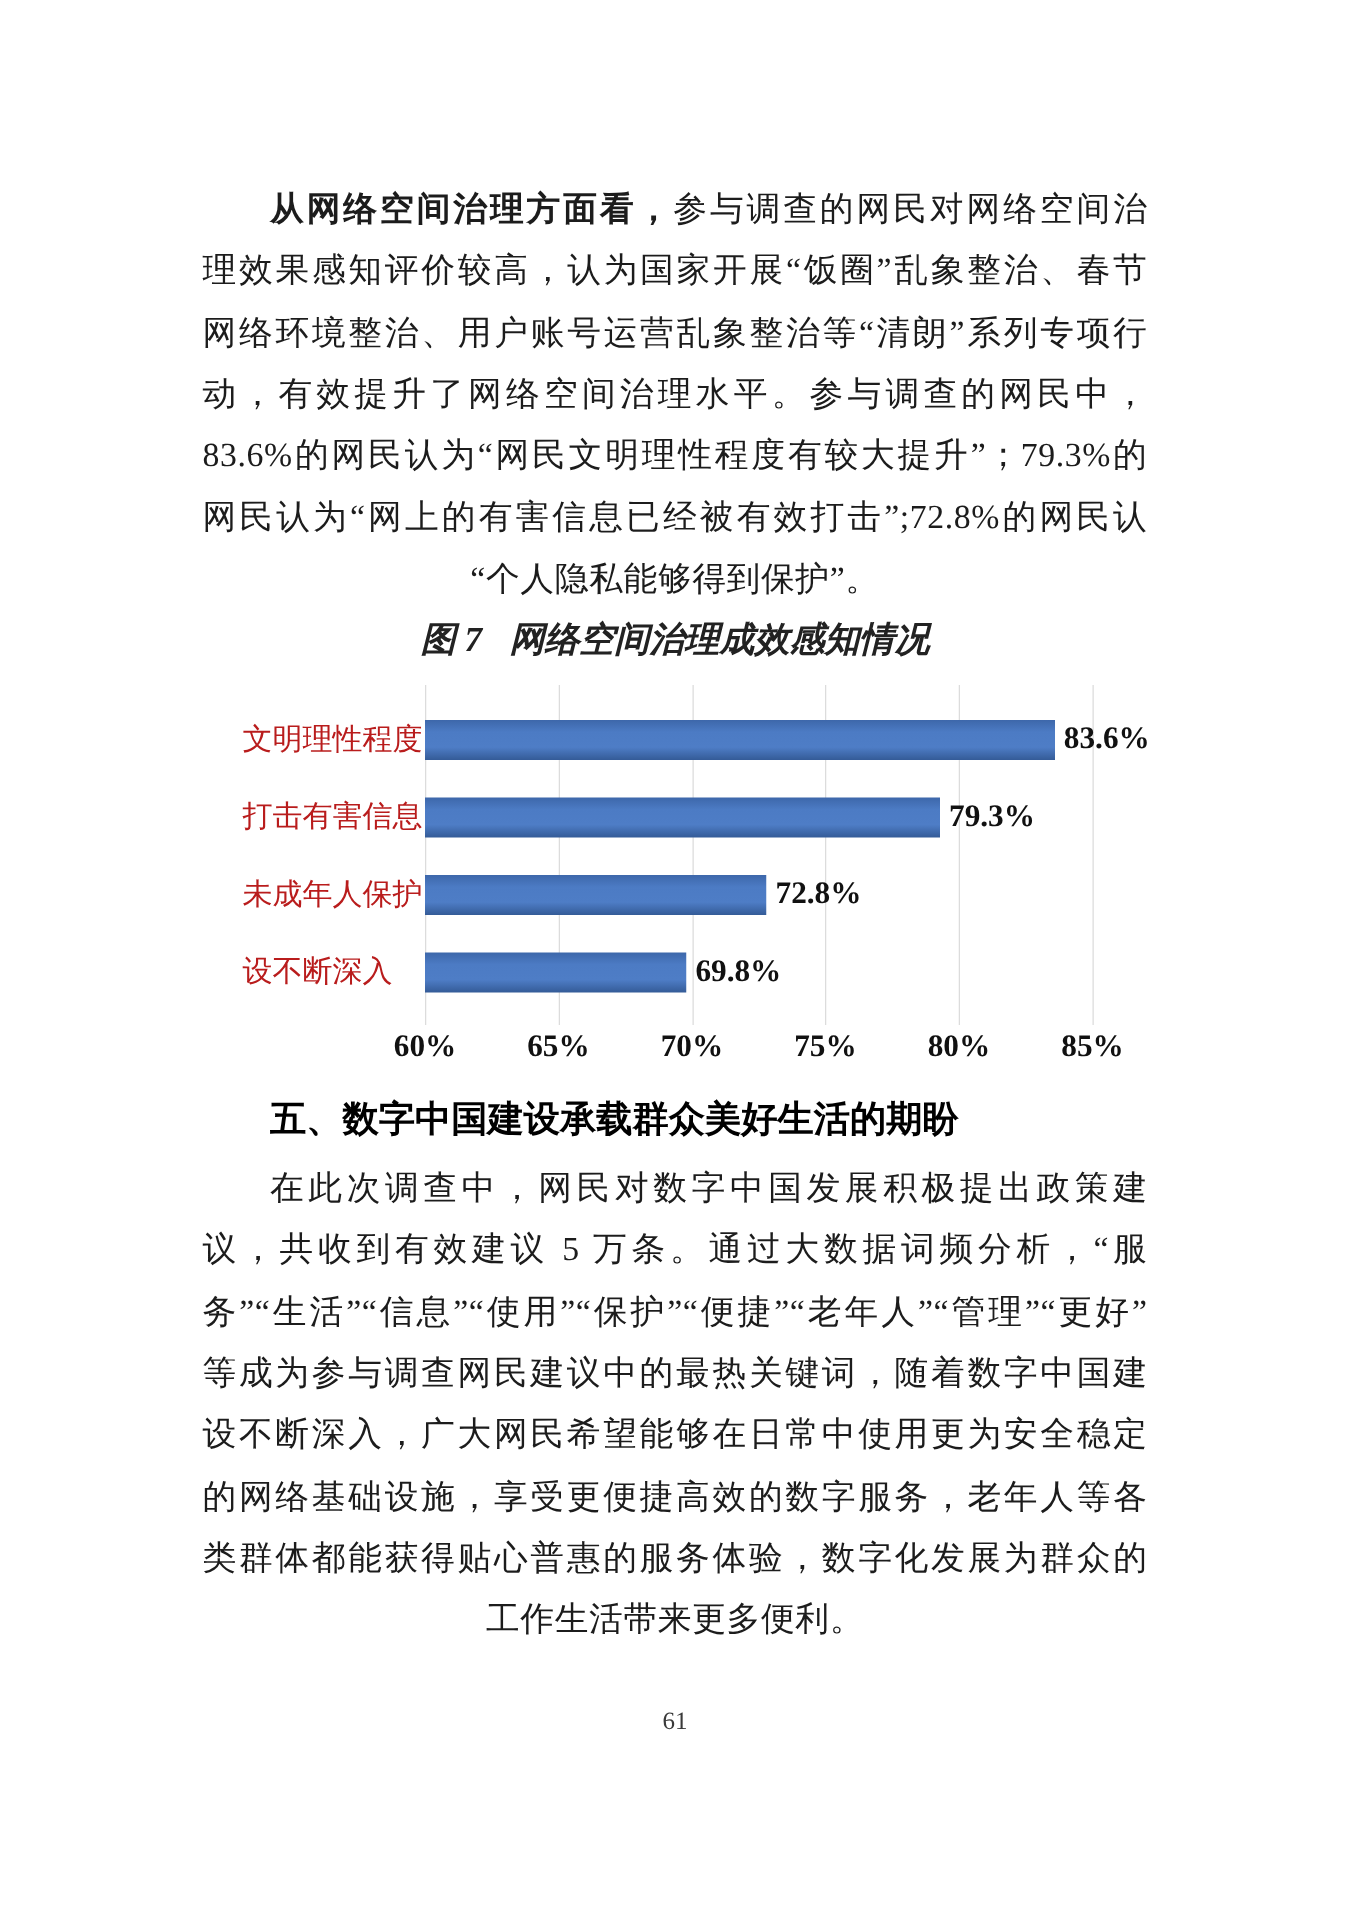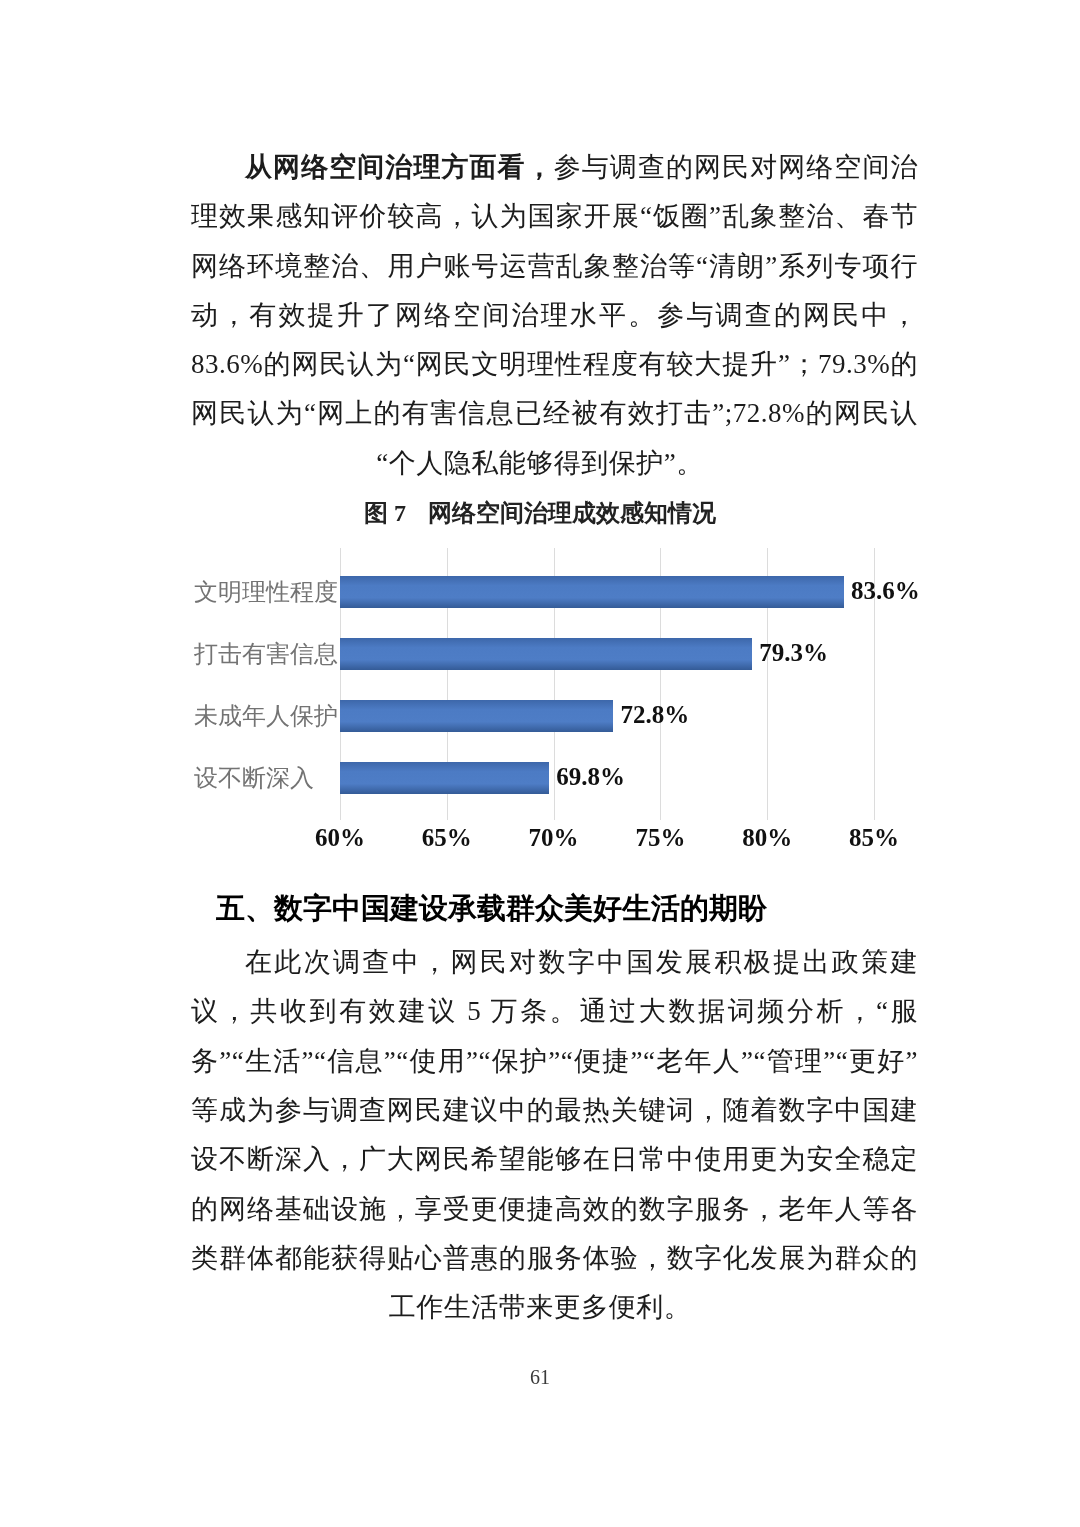--- a/index.html
+++ b/index.html
@@ -20,37 +20,37 @@
   .pline {
     font-size: 27px;
     line-height: 49.3px;
     letter-spacing: 0.5px;
     white-space: nowrap;
   }
   .jline {
     text-align: justify;
     text-align-last: justify;
     white-space: normal;
-    margin-left: 29px;
   }
   .jlast {
     text-align: center;
     text-align-last: auto;
   }
   .indent { padding-left: 54px; }
   .lead-bold { font-weight: 700; }
 
   
   .fig-caption {
     margin-top: 6px;
     text-align: center;
-    font-size: 24px;
+    font-size: 28px;
     line-height: 38px;
     font-weight: 700;
     color: #222;
+    font-style: italic;
   }
   .fig-caption .fig-label { margin-right: 22px; }
 
   
   .chart {
     position: relative;
     margin-top: 16px;
     height: 312px;
     width: 756px;
   }
@@ -61,21 +61,21 @@
   }
   .cat-label {
     position: absolute;
     left: 0;
     width: 170px;
     text-align: left;
     padding-left: 32px;
     box-sizing: border-box;
     font-size: 24px;
     line-height: 26px;
-    color: #737373;
+    color: #b91c1c;
     white-space: nowrap;
   }
   .chart-plot {
     position: absolute;
     left: 178px; top: 0;
     width: 534px; height: 272px;
   }
   .gridline {
     position: absolute;
     top: 0; bottom: 0;
@@ -109,21 +109,21 @@
     top: 2px;
     transform: translateX(-50%);
     font-weight: 700;
     font-size: 25px;
     color: #111;
     white-space: nowrap;
   }
 
   
   .section-heading {
-    margin-top: 26px;
+    margin-top: 14px;
     padding-left: 54px;
     font-family: "Liberation Sans", "DejaVu Sans", sans-serif;
     font-weight: 700;
     font-size: 29px;
     line-height: 44px;
     color: #000;
     white-space: nowrap;
   }
   .p2 { margin-top: 8px; }
 

